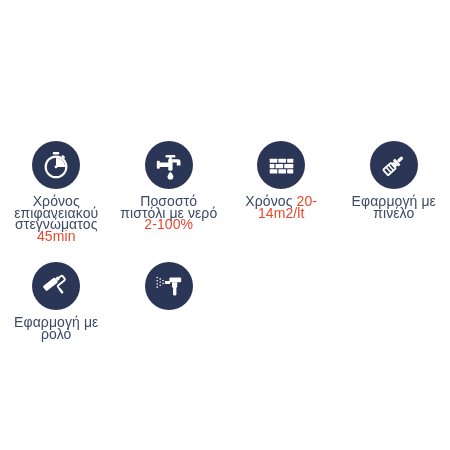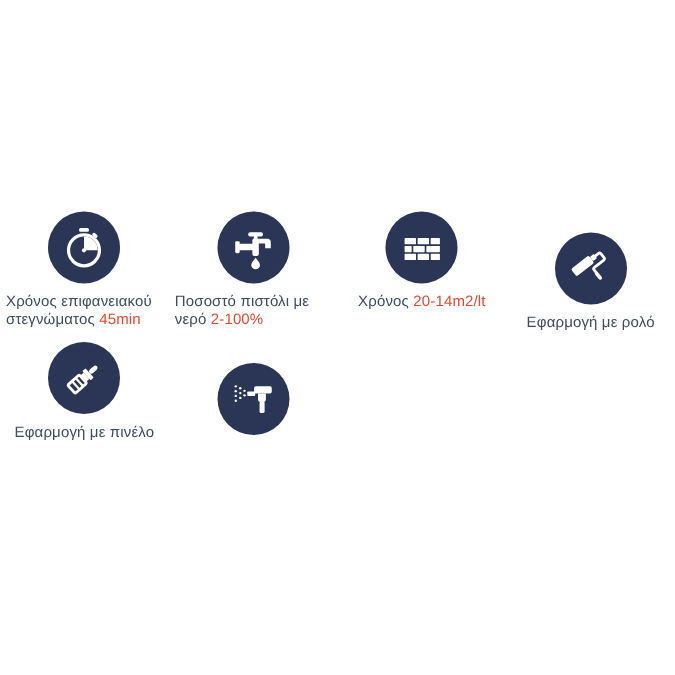--- a/index.html
+++ b/index.html
@@ -43,22 +43,22 @@
     display: flex;
     align-items: center;
     justify-content: center;
     flex: 0 0 auto;
   }
   .badge svg {
     display: block;
   }
   .caption {
     margin-top: 7px;
-    text-align: left;
-    font-size: 10px;
+    text-align: center;
+    font-size: 14px;
     line-height: 11.5px;
     color: #3c4a63;
     letter-spacing: 0.1px;
     max-width: 108px;
   }
   .caption .val {
     color: #e8472c;
   }
   .row-second {
     margin-top: 14px;
@@ -123,54 +123,54 @@
               <rect x="22.2" y="20.1" width="6.8" height="4.6" rx="0.5"></rect>
             </g>
           </svg>
         </span>
       </div>
       <div class="caption">
         <span>Χρόνος </span><span class="val">20-14m2/lt</span>
       </div>
     </div>
 
-    <div class="feature row-second">
-      <div class="badge">
-        <span>
-          <svg width="30" height="30" viewBox="0 0 32 32" fill="none">
-            <g transform="rotate(-38 16 16)">
-              <rect x="4.4" y="7.6" width="16.0" height="6.6" rx="1.4" fill="#ffffff"></rect>
-              <rect x="20.4" y="9.0" width="3.6" height="3.8" rx="0.8" fill="#ffffff"></rect>
-              <path d="M24.0 10.9 h2.6 a1.5 1.5 0 0 1 1.5 1.5 v3.0 a1.5 1.5 0 0 1 -1.5 1.5 h-8.2 a1.3 1.3 0 0 0 -1.3 1.3 v2.0" stroke="#ffffff" stroke-width="2.0" fill="none" stroke-linecap="round" stroke-linejoin="round"></path>
-              <rect x="15.7" y="20.0" width="2.6" height="6.6" rx="1.3" fill="#ffffff"></rect>
-            </g>
-          </svg>
-        </span>
-      </div>
-      <div class="caption">
-        <span>Εφαρμογή με ρολό</span><span class="val"></span>
-      </div>
-    </div>
-
     <div class="feature">
       <div class="badge">
         <span>
           <svg width="30" height="30" viewBox="0 0 32 32" fill="none">
             <g transform="rotate(-42 16 16)">
               <rect x="4.0" y="12.0" width="11.0" height="8.0" rx="0.8" stroke="#ffffff" stroke-width="2" fill="none"></rect>
               <path d="M8.2 12.0 L8.2 20.0 M11.6 12.0 L11.6 20.0" stroke="#ffffff" stroke-width="1.6"></path>
               <rect x="15.0" y="13.0" width="3.4" height="6.0" fill="#ffffff"></rect>
               <rect x="18.4" y="11.6" width="3.0" height="8.8" rx="0.6" fill="#ffffff"></rect>
               <rect x="21.4" y="14.3" width="7.0" height="3.4" rx="1.7" fill="#ffffff"></rect>
             </g>
           </svg>
         </span>
       </div>
       <div class="caption">
         <span>Εφαρμογή με πινέλο</span><span class="val"></span>
+      </div>
+    </div>
+
+    <div class="feature row-second">
+      <div class="badge">
+        <span>
+          <svg width="30" height="30" viewBox="0 0 32 32" fill="none">
+            <g transform="rotate(-38 16 16)">
+              <rect x="4.4" y="7.6" width="16.0" height="6.6" rx="1.4" fill="#ffffff"></rect>
+              <rect x="20.4" y="9.0" width="3.6" height="3.8" rx="0.8" fill="#ffffff"></rect>
+              <path d="M24.0 10.9 h2.6 a1.5 1.5 0 0 1 1.5 1.5 v3.0 a1.5 1.5 0 0 1 -1.5 1.5 h-8.2 a1.3 1.3 0 0 0 -1.3 1.3 v2.0" stroke="#ffffff" stroke-width="2.0" fill="none" stroke-linecap="round" stroke-linejoin="round"></path>
+              <rect x="15.7" y="20.0" width="2.6" height="6.6" rx="1.3" fill="#ffffff"></rect>
+            </g>
+          </svg>
+        </span>
+      </div>
+      <div class="caption">
+        <span>Εφαρμογή με ρολό</span><span class="val"></span>
       </div>
     </div>
 
     <div class="feature row-second">
       <div class="badge">
         <span>
           <svg width="30" height="30" viewBox="0 0 32 32" fill="none">
             <g fill="#ffffff">
               <circle cx="3.4" cy="7.0" r="0.85"></circle>
               <circle cx="3.4" cy="10.4" r="0.85"></circle>

